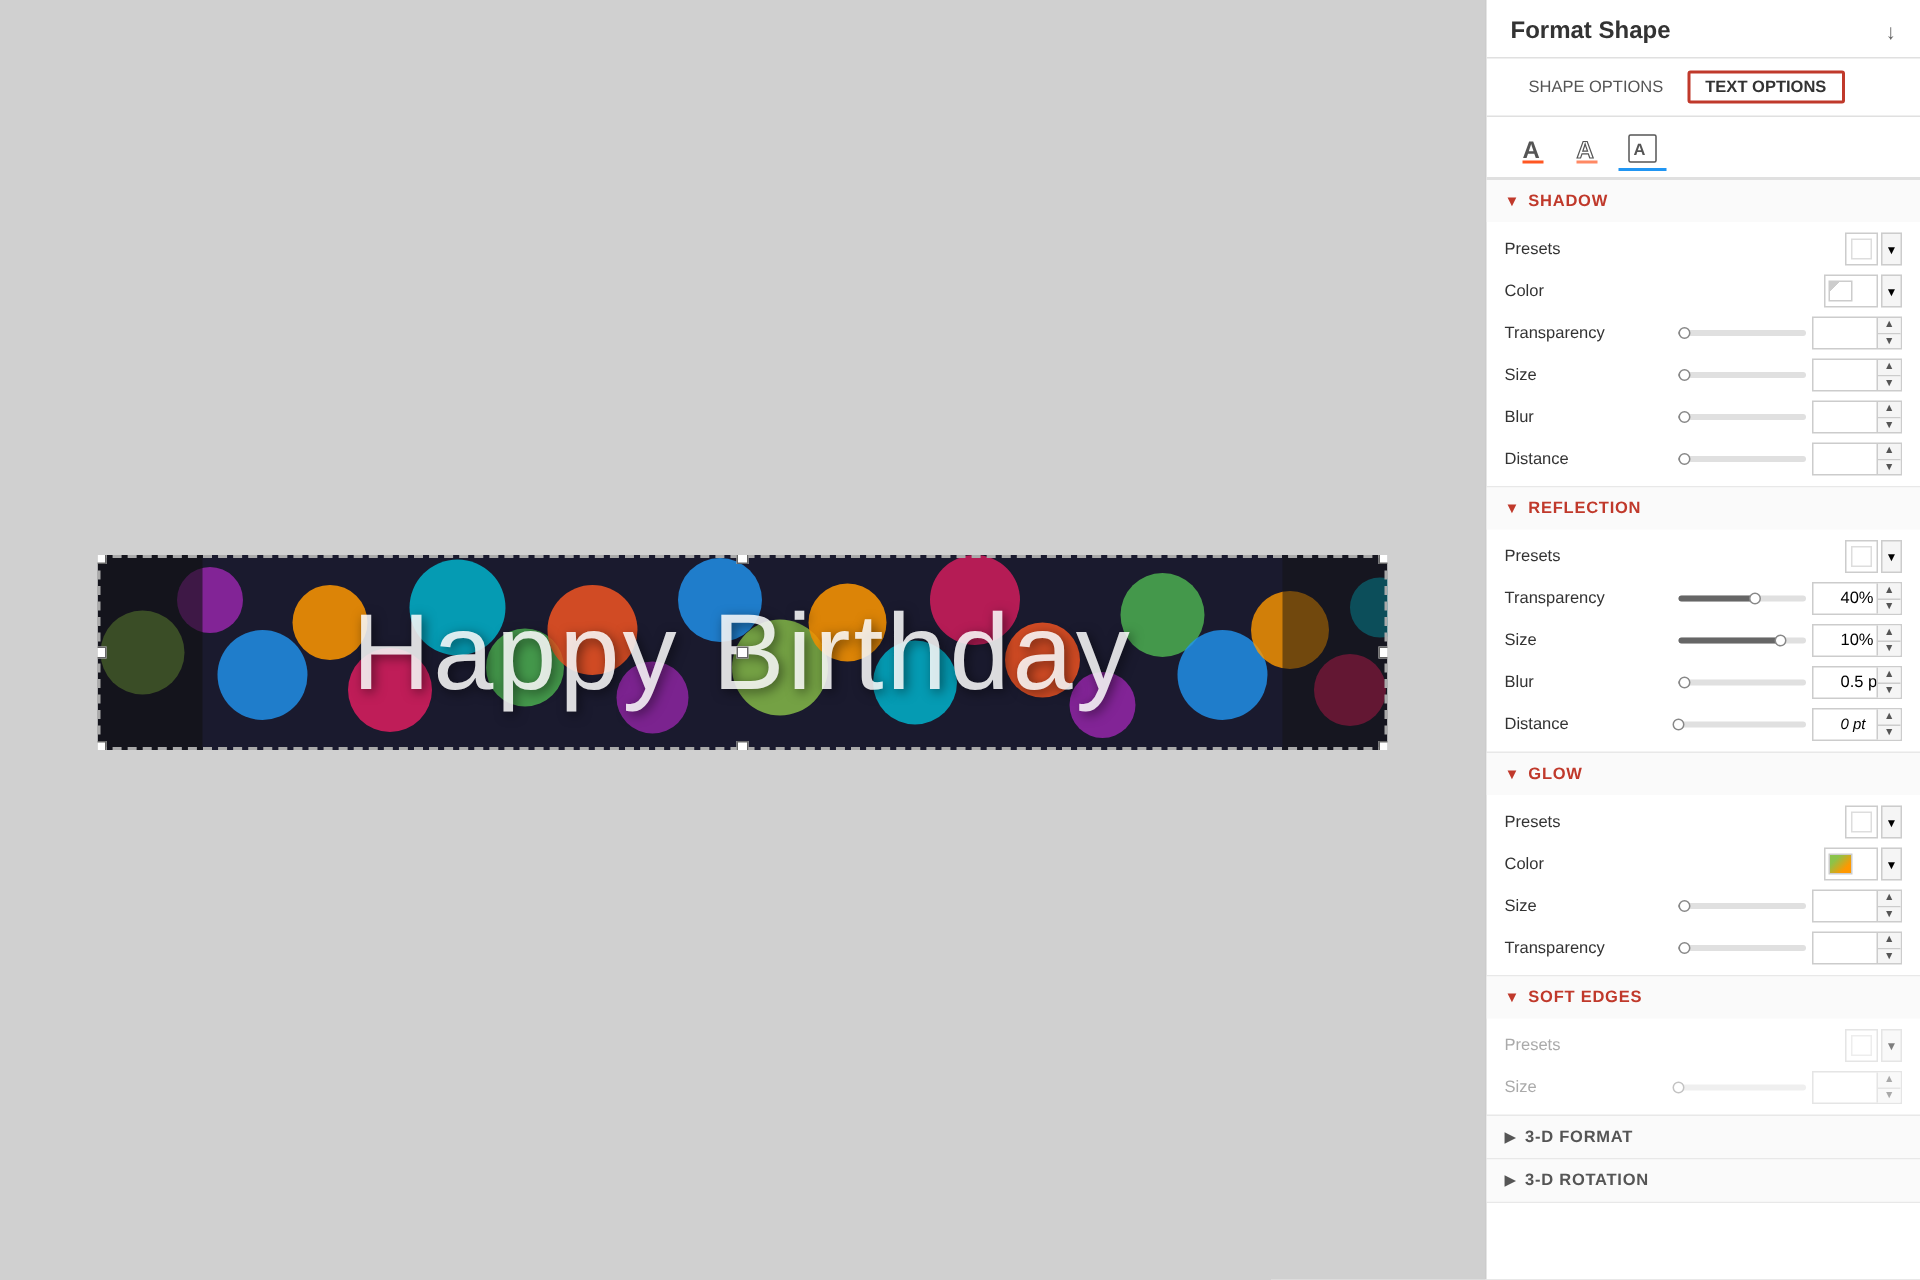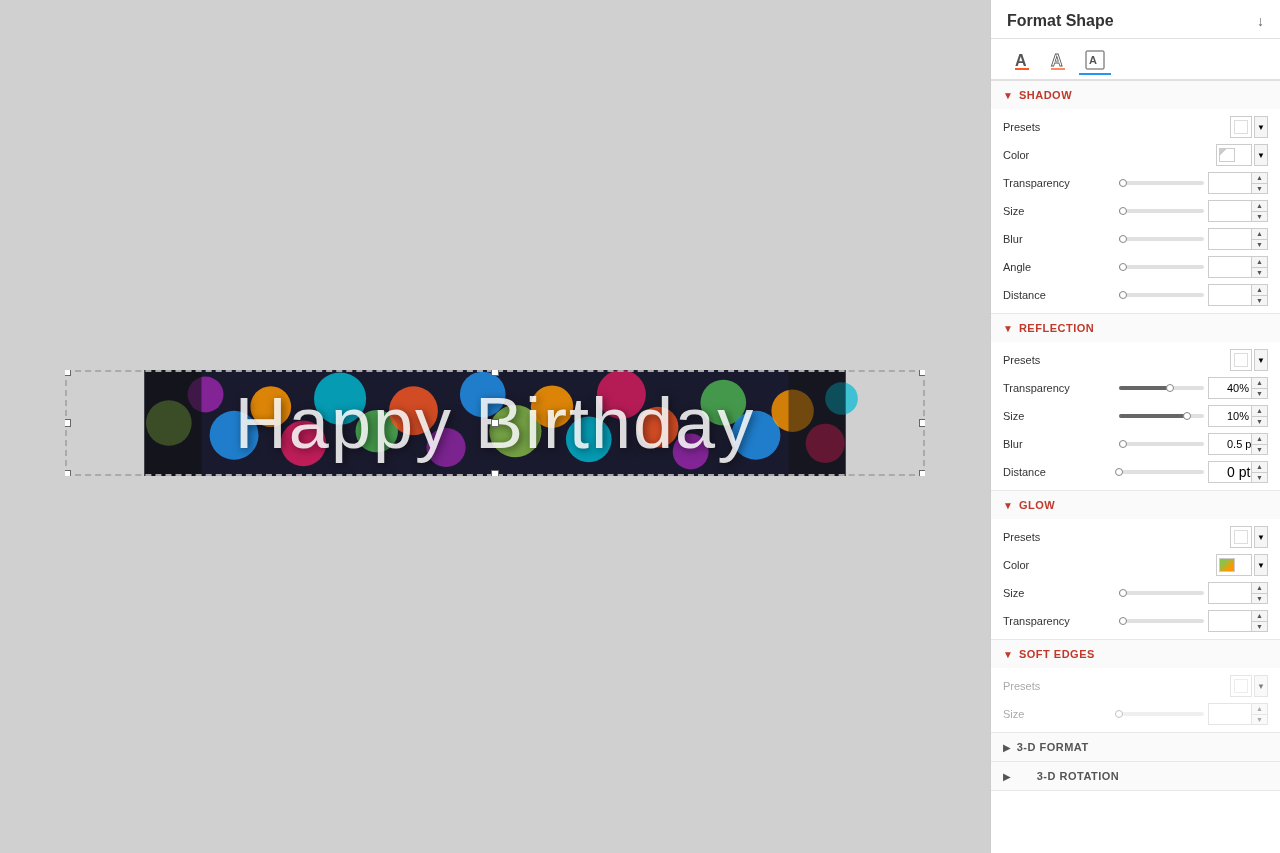--- a/index.html
+++ b/index.html
@@ -29,21 +29,21 @@
       top: 370px;
       left: 0;
       right: 0;
       display: flex;
       justify-content: center;
     }
 
     .banner-image {
       position: relative;
       width: 860px;
-      height: 106px;
+      height: 130px;
       overflow: hidden;
     }
 
     .banner-text {
       position: absolute;
       top: 50%;
       left: 50%;
       transform: translate(-50%, -50%);
       font-size: 72px;
       font-weight: 300;
@@ -399,20 +399,24 @@
   </div>
 </div>
 
 <div class="right-panel">
 
   <div class="panel-header">
     <span class="panel-title">Format Shape</span>
     <span class="panel-close">↓</span>
   </div>
 
+  <div class="tab-row">
+    <button class="tab-btn">SHAPE OPTIONS</button>
+    <button class="tab-btn active-text-options">TEXT OPTIONS</button>
+  </div>
 
   <div class="icon-tabs">
     <div class="icon-tab">
       <svg width="22" height="22" viewBox="0 0 22 22">
         <text x="3" y="17" font-size="16" font-family="Arial" fill="#555" font-weight="bold">A</text>
         <rect x="3" y="19" width="14" height="2" fill="#FF5722"></rect>
       </svg>
     </div>
     <div class="icon-tab">
       <svg width="22" height="22" viewBox="0 0 22 22">
@@ -499,36 +503,20 @@
         </div>
         <div class="number-display" style="margin-left:4px;">
           <span style="font-size:11px;padding-left:4px;flex:1;"></span>
           <div class="spin-btns">
             <button class="spin-btn">▲</button>
             <button class="spin-btn">▼</button>
           </div>
         </div>
       </div>
 
-      <div class="prop-row">
-        <span class="prop-label">Angle</span>
-        <div class="slider-container">
-          <div class="slider-track">
-            <div class="slider-fill" style="width:5%;"></div>
-            <div class="slider-thumb" style="left:5%;"></div>
-          </div>
-        </div>
-        <div class="number-display" style="margin-left:4px;">
-          <span style="font-size:11px;padding-left:4px;flex:1;"></span>
-          <div class="spin-btns">
-            <button class="spin-btn">▲</button>
-            <button class="spin-btn">▼</button>
-          </div>
-        </div>
-      </div>
 
       <div class="prop-row">
         <span class="prop-label">Distance</span>
         <div class="slider-container">
           <div class="slider-track">
             <div class="slider-fill" style="width:5%;"></div>
             <div class="slider-thumb" style="left:5%;"></div>
           </div>
         </div>
         <div class="number-display" style="margin-left:4px;">
@@ -612,21 +600,21 @@
 
       <div class="prop-row">
         <span class="prop-label">Distance</span>
         <div class="slider-container">
           <div class="slider-track">
             <div class="slider-fill" style="width:0%;"></div>
             <div class="slider-thumb" style="left:0%;"></div>
           </div>
         </div>
         <div class="number-display" style="margin-left:4px;">
-          <span style="font-size:14px;padding-left:2px;flex:1;">0 pt</span>
+          <span style="font-size:10px;padding-left:2px;flex:1;font-style:italic;">0 pt</span>
           <div class="spin-btns">
             <button class="spin-btn">▲</button>
             <button class="spin-btn">▼</button>
           </div>
         </div>
       </div>
     </div>
   </div>
 
   <div class="section">
@@ -731,17 +719,17 @@
   <div class="section">
     <div class="section-header">
       <span style="color:#555;margin-right:6px;font-size:10px;">▶</span>
       <span class="section-title" style="color:#555;">3-D FORMAT</span>
     </div>
   </div>
 
   <div class="section">
     <div class="section-header">
       <span style="color:#555;margin-right:6px;font-size:10px;">▶</span>
-      <span class="section-title" style="color:#555;margin-left:20px;">3-D ROTATION</span>
+      <span class="section-title" style="color:#555;">3-D ROTATION</span>
     </div>
   </div>
 
 </div>
 
 </body></html>

